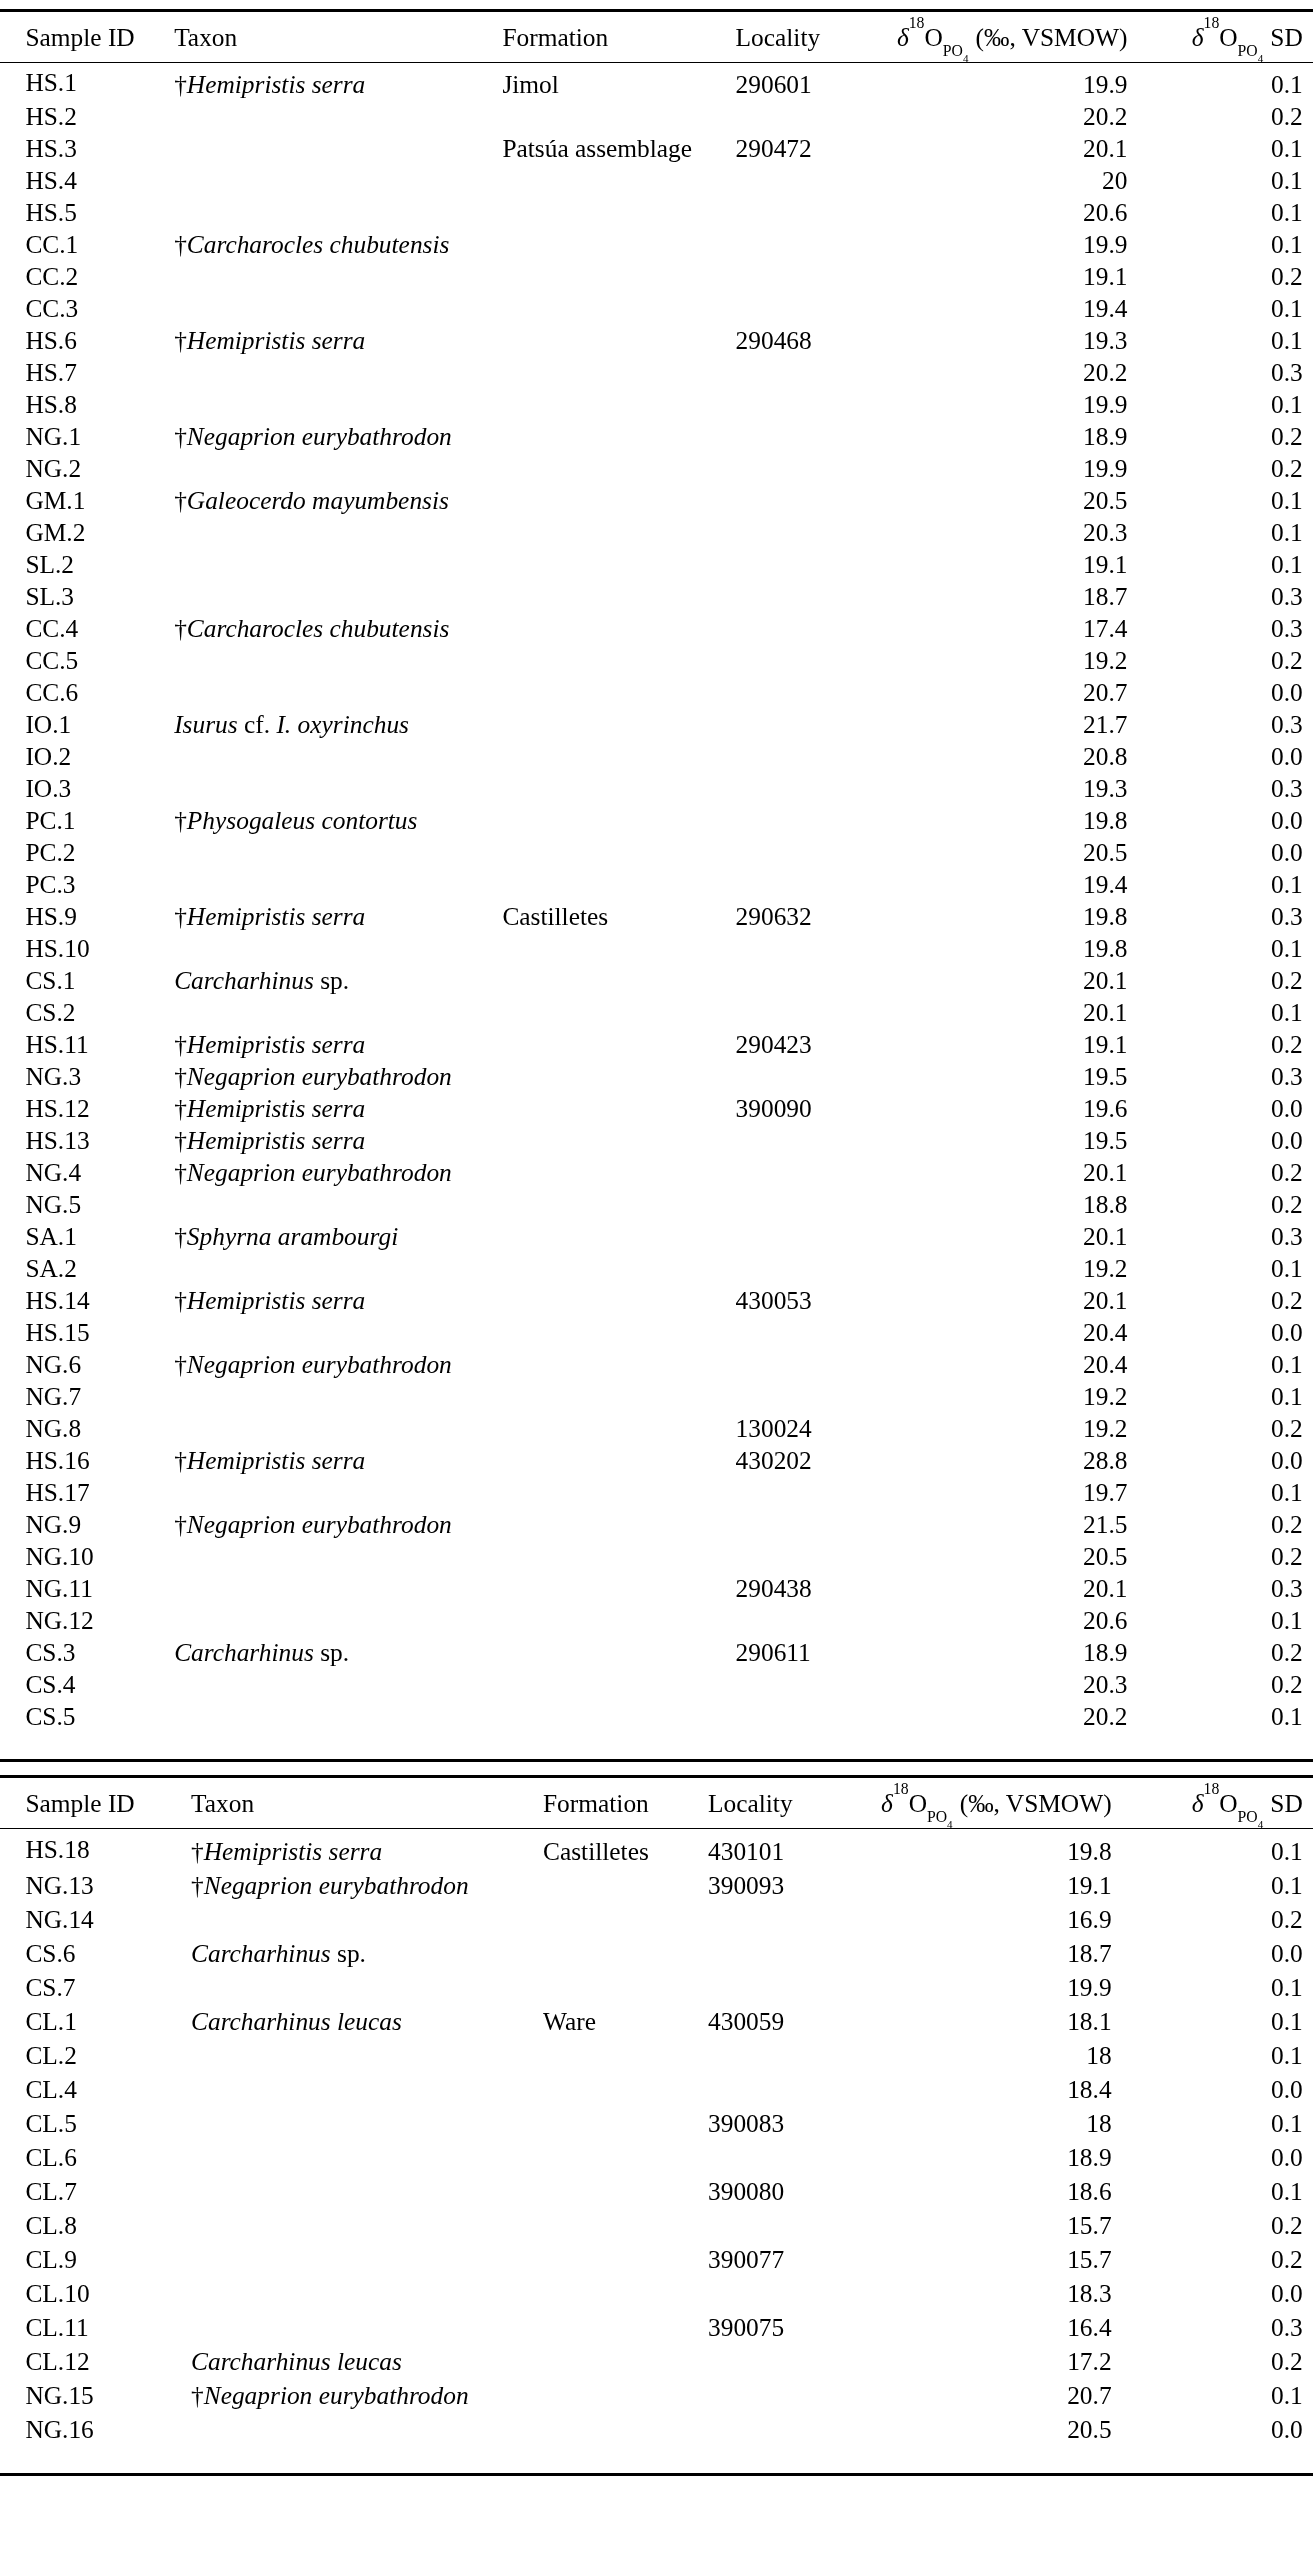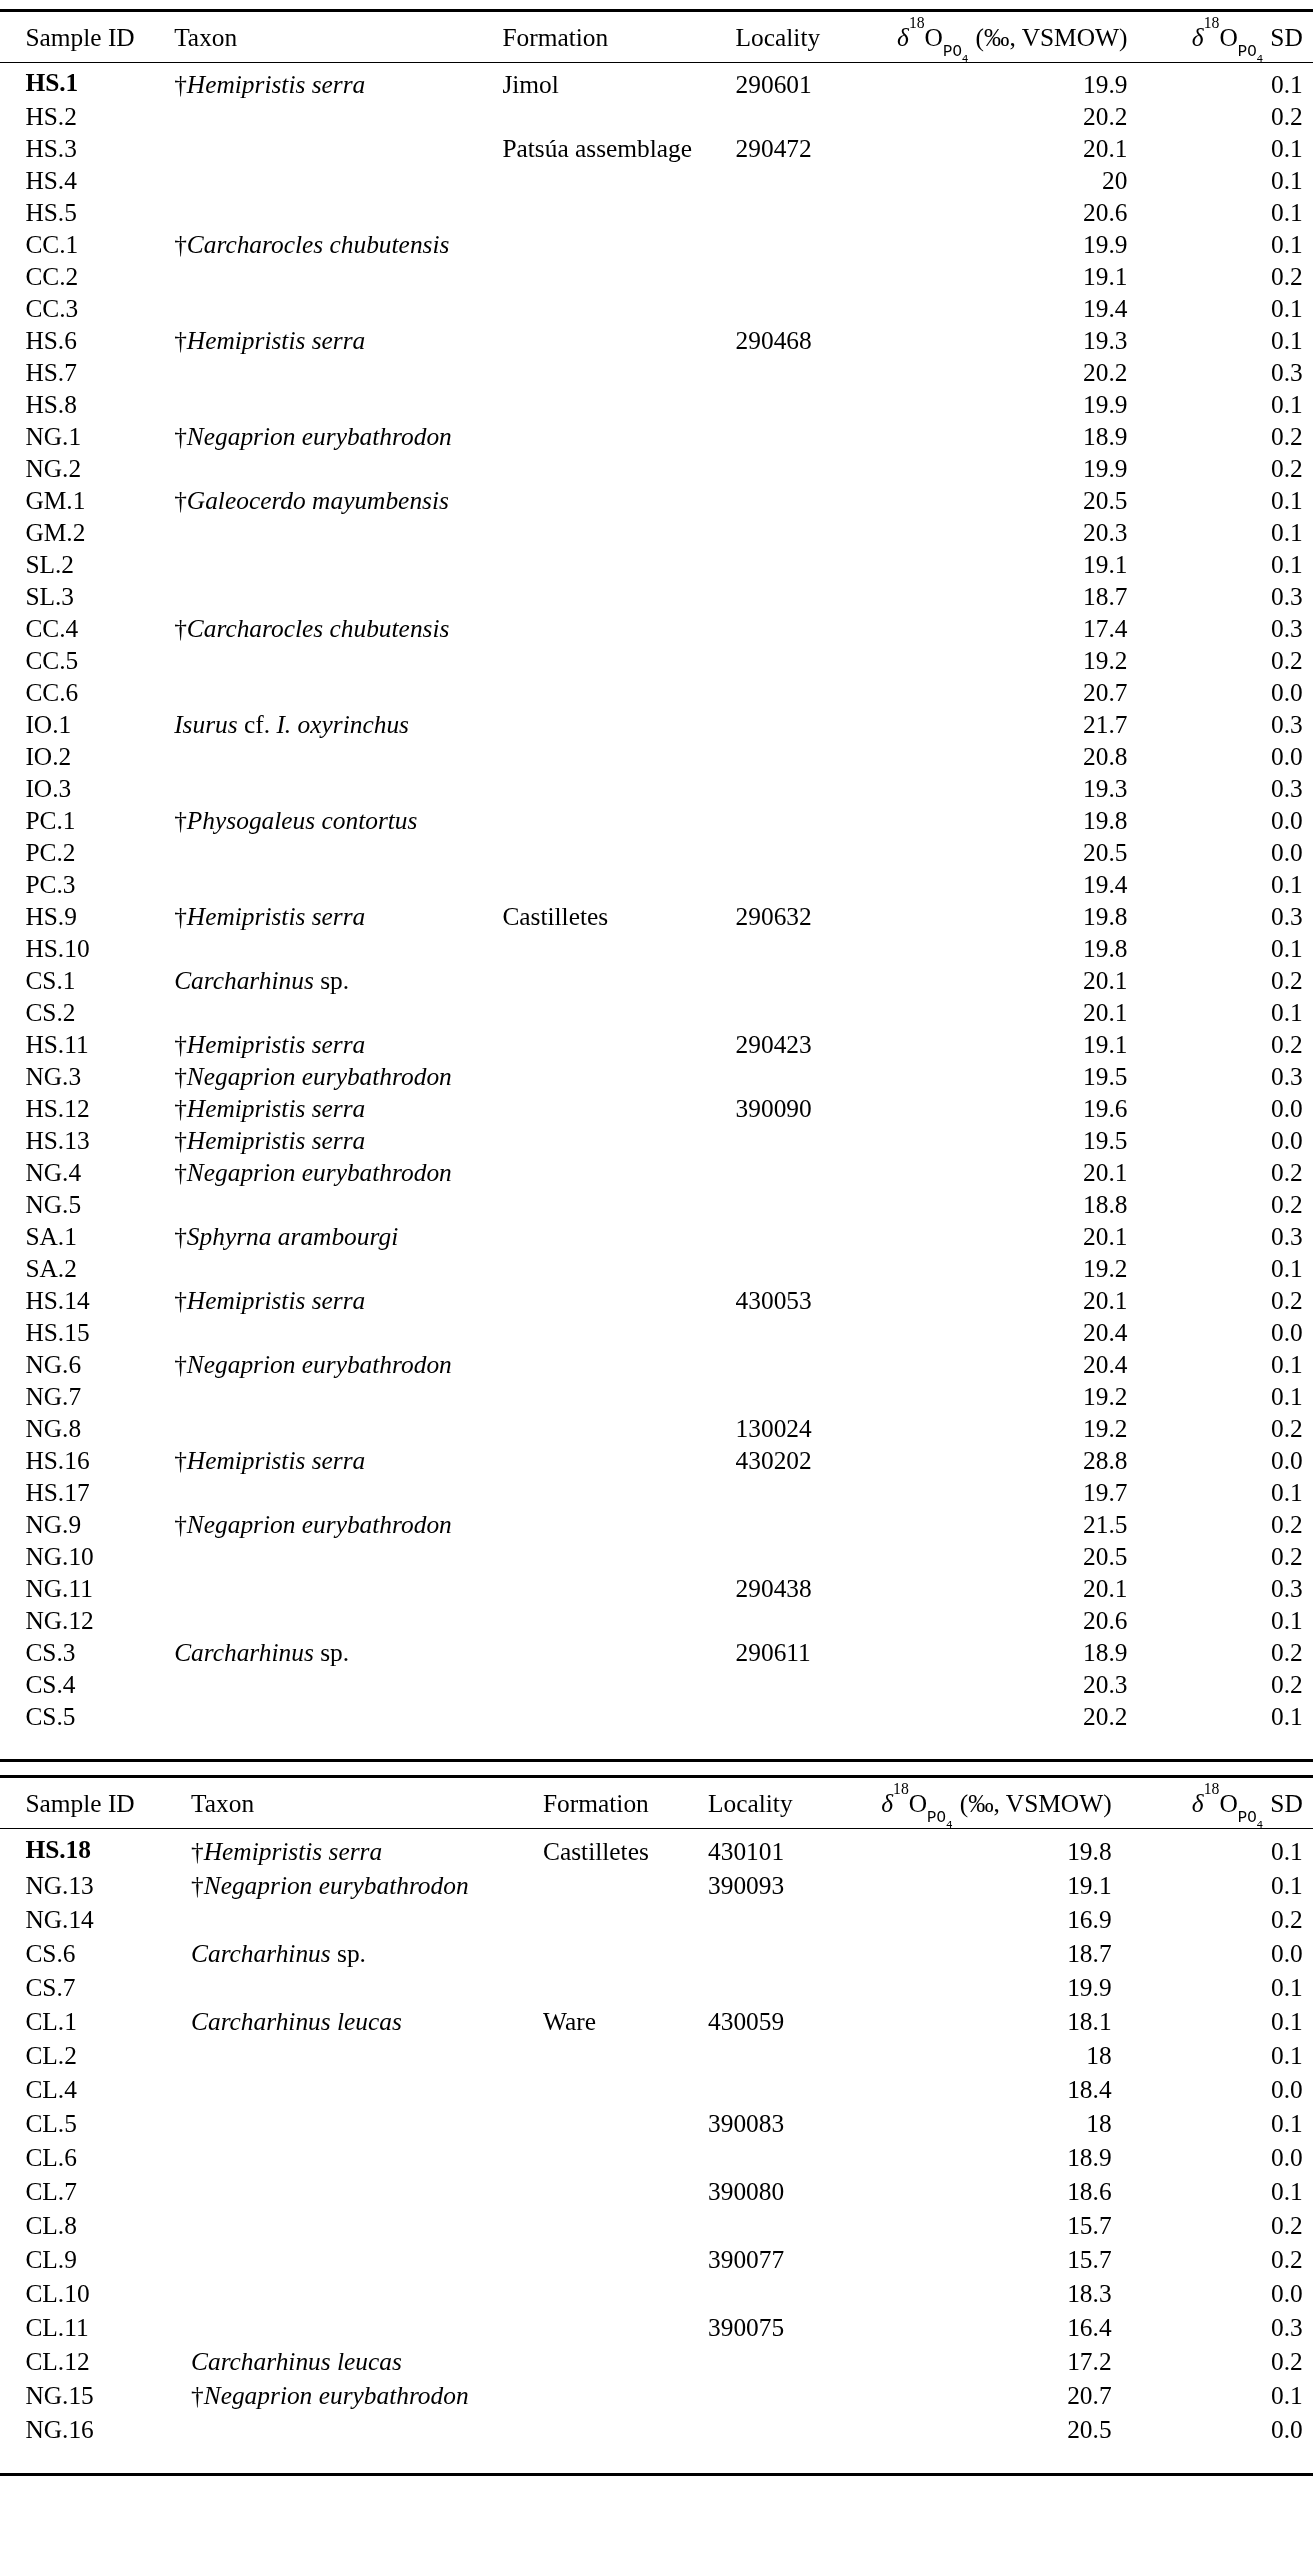--- a/index.html
+++ b/index.html
@@ -39,32 +39,32 @@
     padding: 0;
     vertical-align: middle;
     white-space: nowrap;
     overflow: visible;
   }
   #table1 td { line-height: 32px; }
   #table2 td { line-height: 34px; }
   tbody tr:first-child td { padding-top: 5.1px; }
   tbody tr:last-child td { padding-bottom: 27px; }
   .c-id { padding-left: 25.4px !important; }
-  tbody tr:first-child td.c-id { padding-top: 1px; font-weight: bold; }
+  tbody tr:first-child td.c-id { padding-top: 1px; }
   .num { text-align: right; }
   .c-val { padding-right: 6.4px !important; }
   .c-sd  { padding-right: 10.2px !important; }
   tbody tr:first-child td.c-val,
   tbody tr:first-child td.c-sd { padding-top: 5.1px; }
   .seg-i { font-style: italic; }
   .seg-r { font-style: normal; }
   .delta-sym { font-style: italic; }
   sup.iso, sub.sub1 { font-size: 62%; line-height: 0; position: relative; }
   sup.iso { top: -0.55em; }
-  sub.sub1 { bottom: -0.25em; font-family: Liberation Mono, monospace; }
+  sub.sub1 { bottom: -0.25em; }
   sub.sub2 { font-size: 70%; line-height: 0; position: relative; bottom: -0.2em; }
   .unit-sp { display: inline-block; width: 0.28em; }
 </style>
 </head>
 <body>
 
 <div class="page">
 
   <table class="datatable" id="table1">
     <colgroup>

